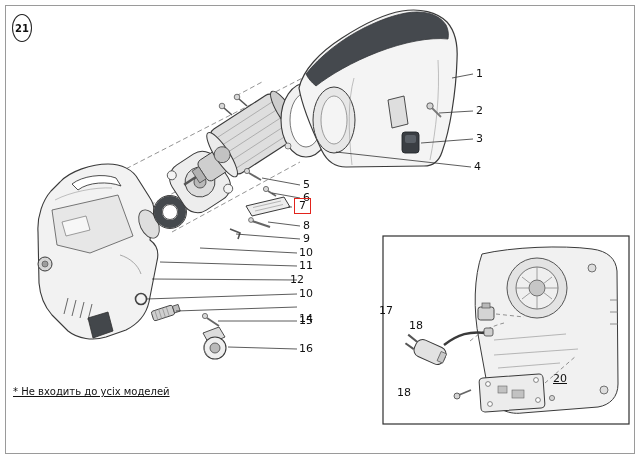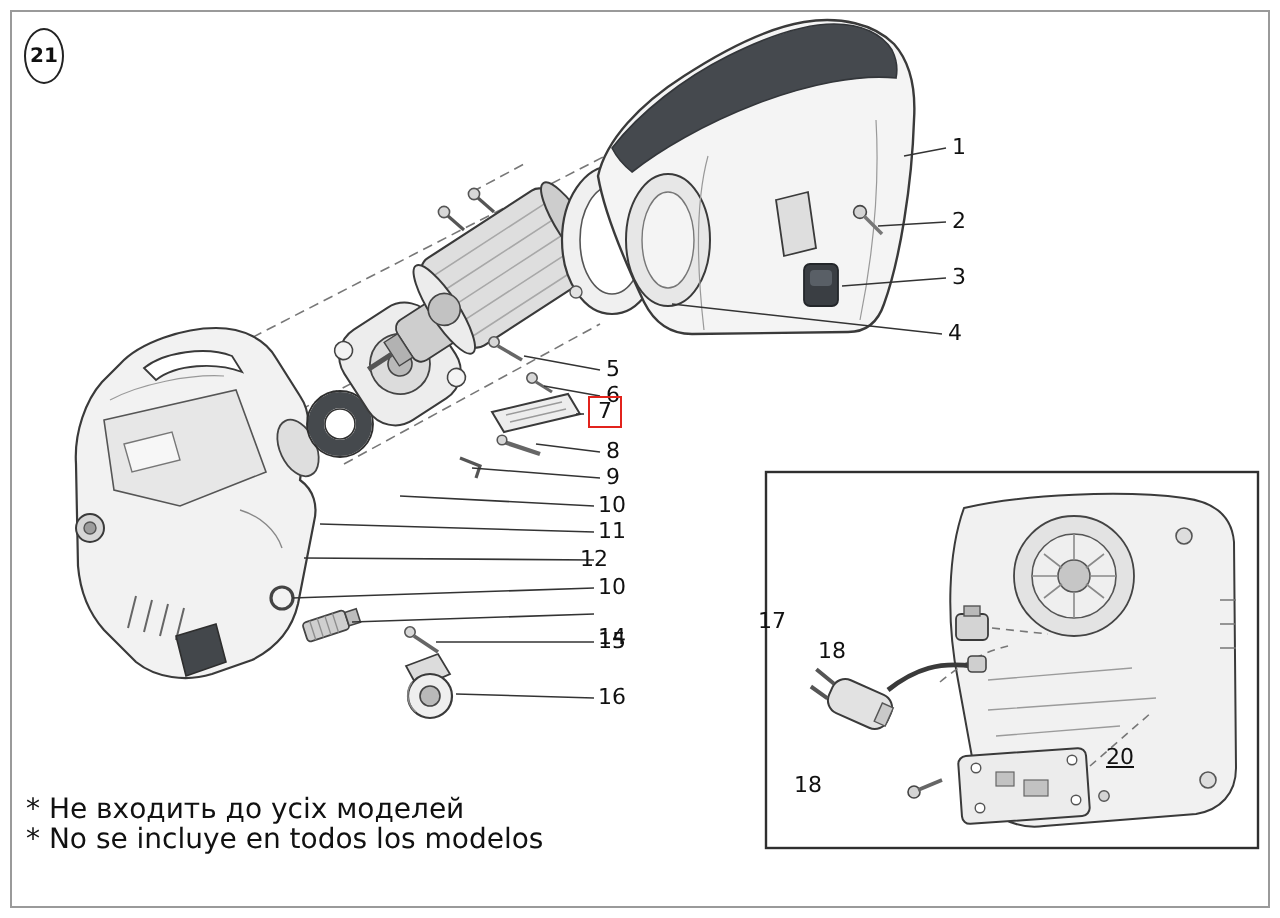--- a/index.html
+++ b/index.html
@@ -28,22 +28,22 @@
   .part-label {
     position:absolute;
     font-size:11px; line-height:12px; color:#111;
     cursor:pointer; user-select:none;
   }
   .part-label.hl {
     border:1.5px solid #e2231c;
     padding:1px 4px;
   }
   .footnotes {
-    position:absolute; left:13px; top:398px;
-    font-size:14px; line-height:15px; color:#111;
+    position:absolute; left:13px; top:384px;
+    font-size:10px; line-height:15px; color:#111;text-decoration:underline;
   }
 </style>
 </head>
 <body>
 
 <div class="page">
   <div class="frame"></div>
 
   <svg class="diagram" width="640" height="459" viewBox="0 0 640 459">
 
@@ -248,15 +248,14 @@
   <span class="part-label" style="left:299px; top:313px;">14</span>
   <span class="part-label" style="left:299px; top:315px;">15</span>
   <span class="part-label" style="left:299px; top:343px;text-align:center;">16</span>
   <span class="part-label" style="left:379px; top:305px;">17</span>
   <span class="part-label" style="left:397px; top:320px;margin-left:12px;">18</span>
   <span class="part-label" style="left:397px; top:387px;">18</span>
   <span class="part-label" style="left:553px; top:373px;text-decoration:underline;">20</span>
 
   <div class="footnotes">
     <div>* Не входить до усіх моделей</div>
-    <div>* No se incluye en todos los modelos</div>
   </div>
 </div>
 
 </body></html>

